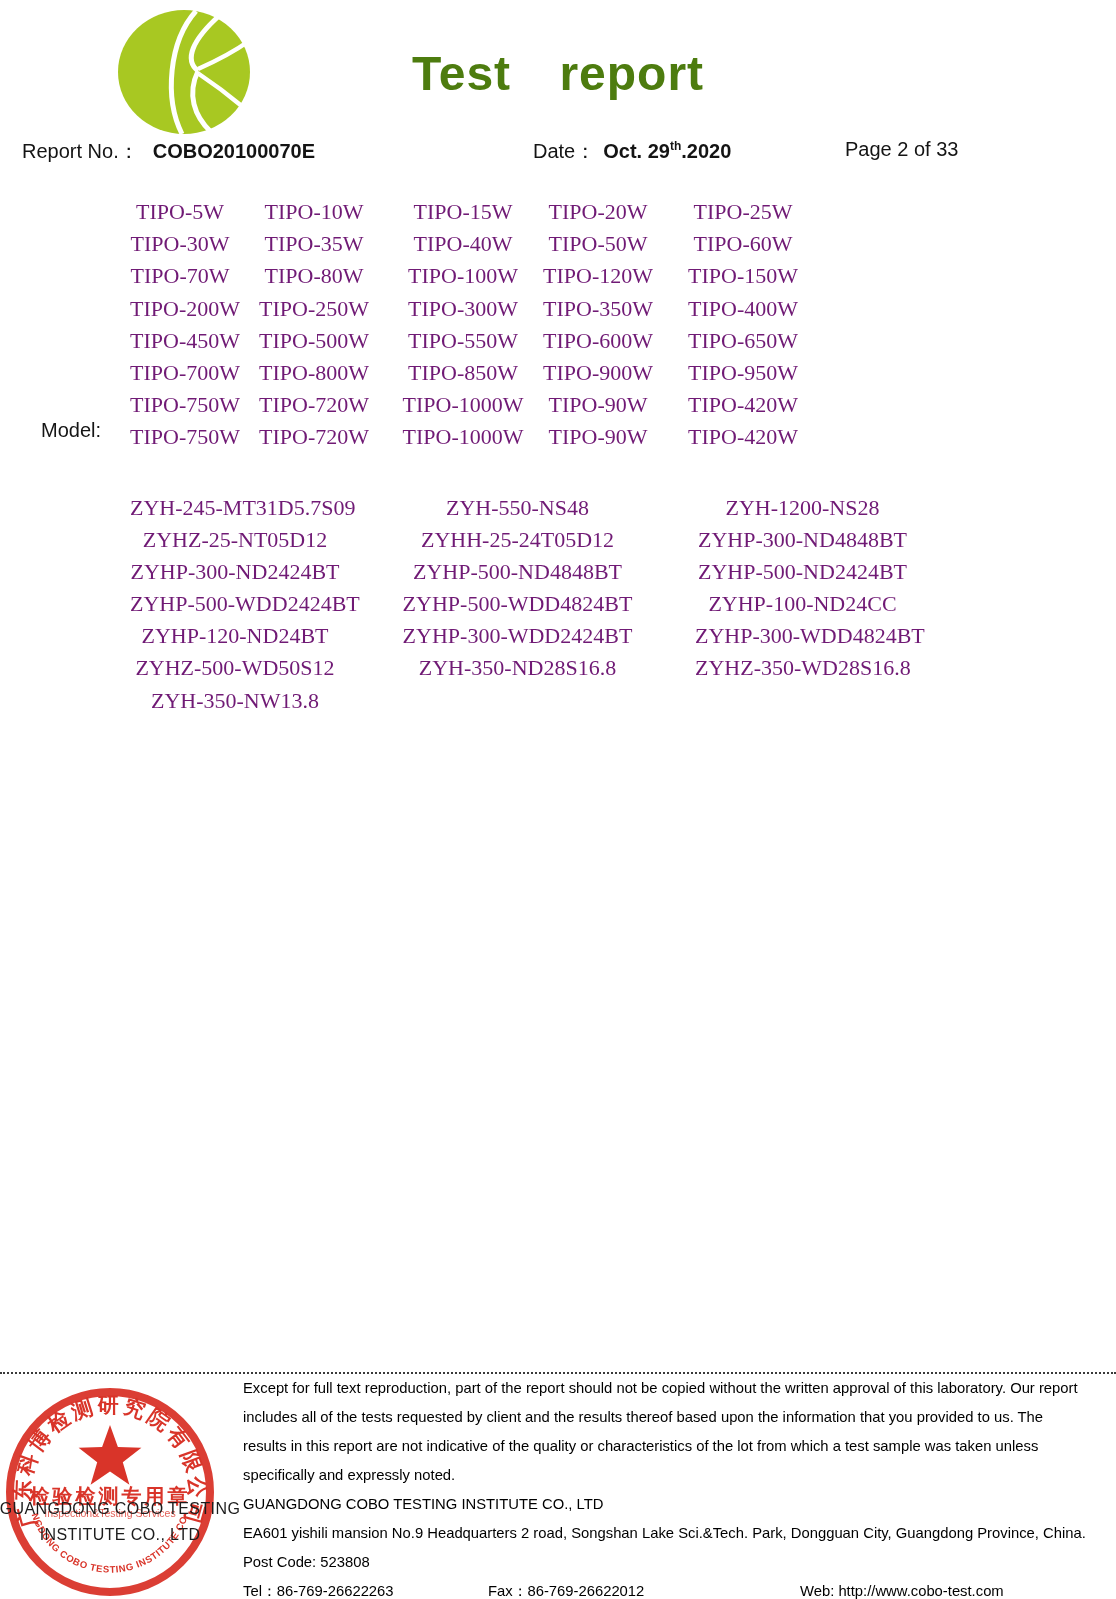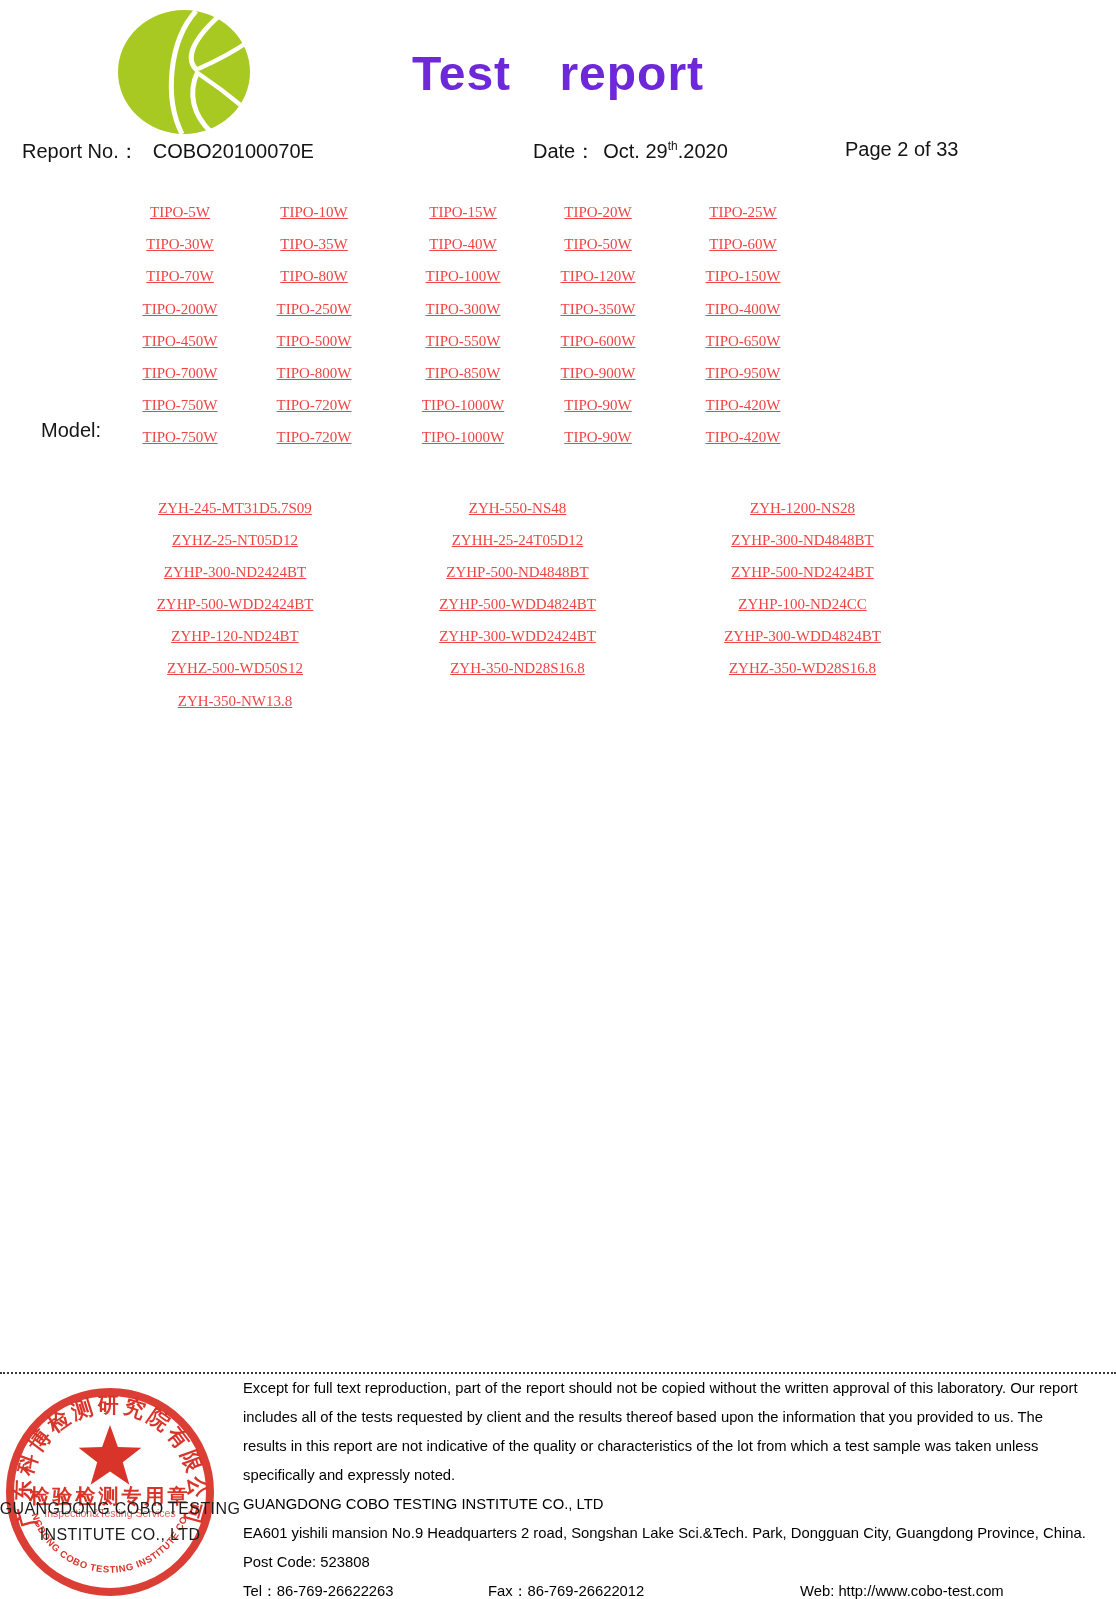--- a/index.html
+++ b/index.html
@@ -5,34 +5,34 @@
   html,body{margin:0;padding:0;background:#e8e8e8;}
   .page{
     position:relative; width:1116px; height:1599px; margin:0 auto;
     background:#ffffff; overflow:hidden;
     font-family:"Liberation Sans", sans-serif; color:#111;
   }
   
   .logo{position:absolute; left:116px; top:8px; width:136px; height:128px;}
   .title{
     position:absolute; left:0; top:46px; width:100%; text-align:center;
-    font-size:48px; font-weight:bold; letter-spacing:1px; word-spacing:34px; color:#6d28d9;
+    font-size:48px; font-weight:bold; letter-spacing:1px; word-spacing:34px; color:#4d7c0f;
   }
   .hdr-item{position:absolute; top:138px; font-size:20px; color:#141414; white-space:nowrap;}
   .hdr-report{left:22px;}
   .hdr-date{left:533px;text-align:right;}
   .hdr-page{left:845px;}
-  .hdr-item .val{margin-left:14px;}
+  .hdr-item .val{margin-left:14px;font-weight:bold;}
   .hdr-date .val{margin-left:8px;}
   sup{font-size:12px; vertical-align:super; line-height:0;}
   
   .model-label{position:absolute; left:13px; top:419px; font-size:20px; color:#151515;margin-left:28px;}
   .model-block{
     position:absolute; left:130px; top:196px;
-    font-family:"Liberation Serif", serif; font-size:15px; color:#ef4444;text-decoration:underline;
+    font-family:"Liberation Serif", serif; font-size:22px; color:#701a75;
   }
   .mgrid{display:grid;}
   .tipo-grid{grid-template-columns:100px 168px 130px 140px 150px;}
   .zyh-grid{grid-template-columns:210px 355px 215px;margin-top:38px;}
   .mcell{height:32.2px; line-height:32.2px; text-align:center; white-space:nowrap;}
   
   .footer-sep{position:absolute; left:0; top:1372px; width:1116px; height:0; border-top:2px dotted #3a3a3a;}
   .footer-text{position:absolute; left:243px; top:1374px; width:845px; font-size:14.8px; line-height:29px; color:#000;}
   .footer-text .para{display:block;}
   .contact-row{display:flex;}

